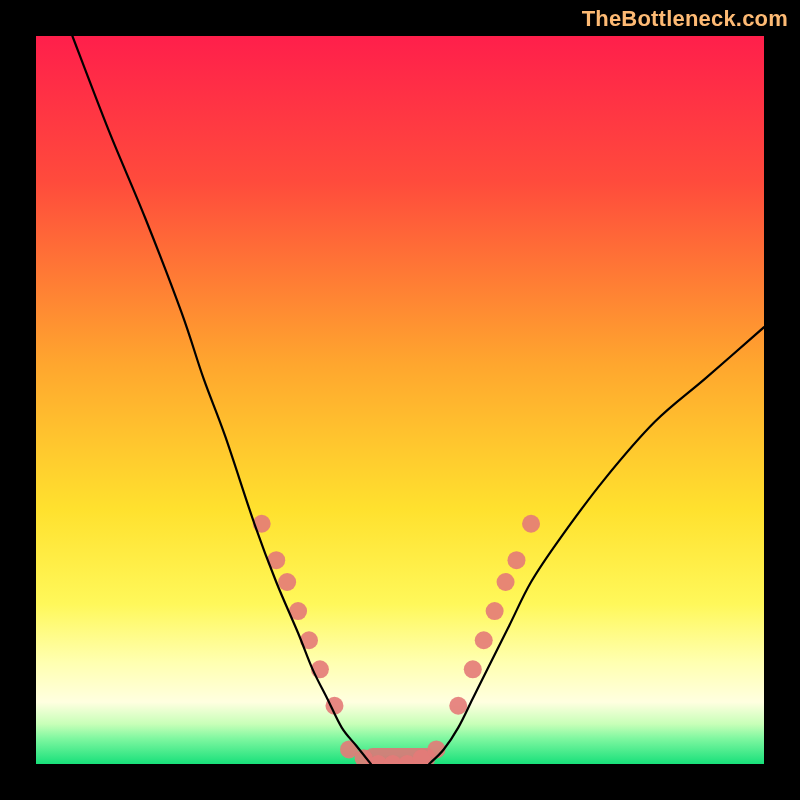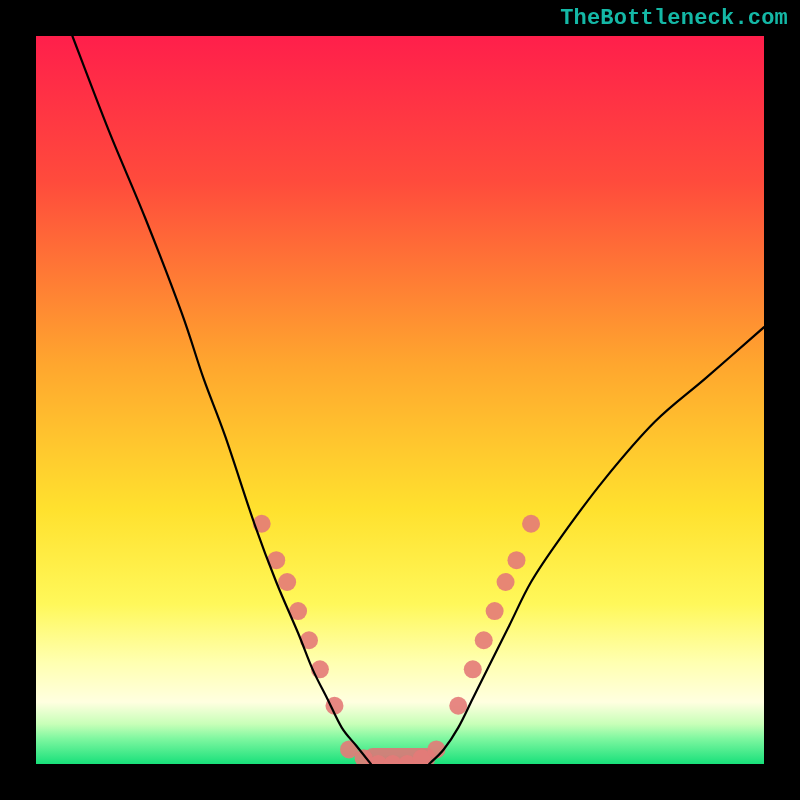--- a/index.html
+++ b/index.html
@@ -28,24 +28,24 @@
   }
   .plot-area svg {
     position: absolute;
     left: 0;
     top: 0;
   }
   .watermark {
     position: absolute;
     top: 6px;
     right: 12px;
-    font-family: Liberation Mono, monospace;
+    font-family: Liberation Sans, sans-serif;
     font-size: 22px;
     font-weight: 600;
-    color: #14b8a6;
+    color: #fdba74;
     letter-spacing: 0.2px;
   }
 </style>
 </head>
 <body>
 
 <div class="frame">
   <div class="plot-area">
     <svg id="chart-svg" width="728" height="728" viewBox="0 0 728 728">
         <defs>

